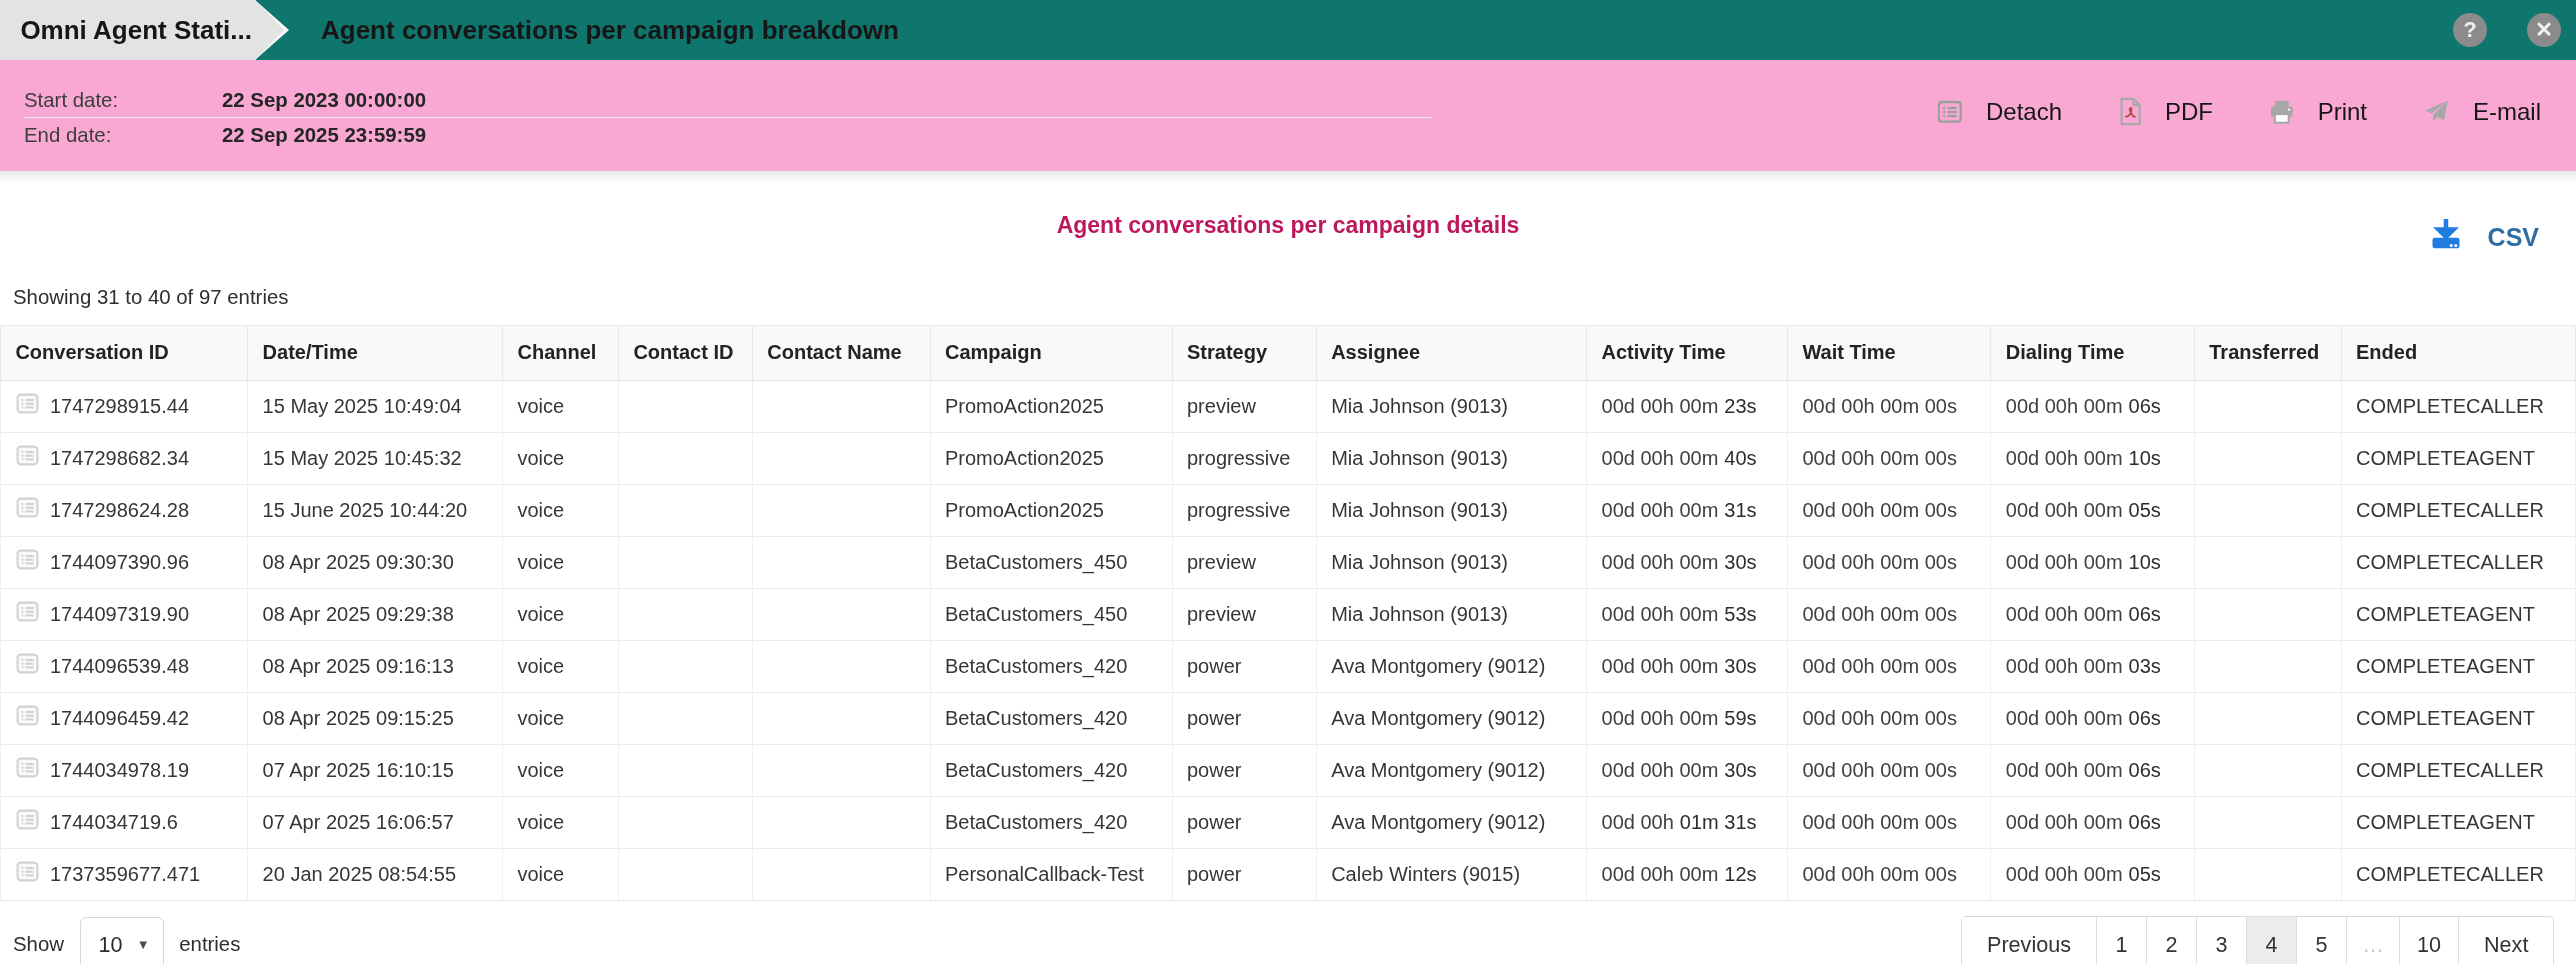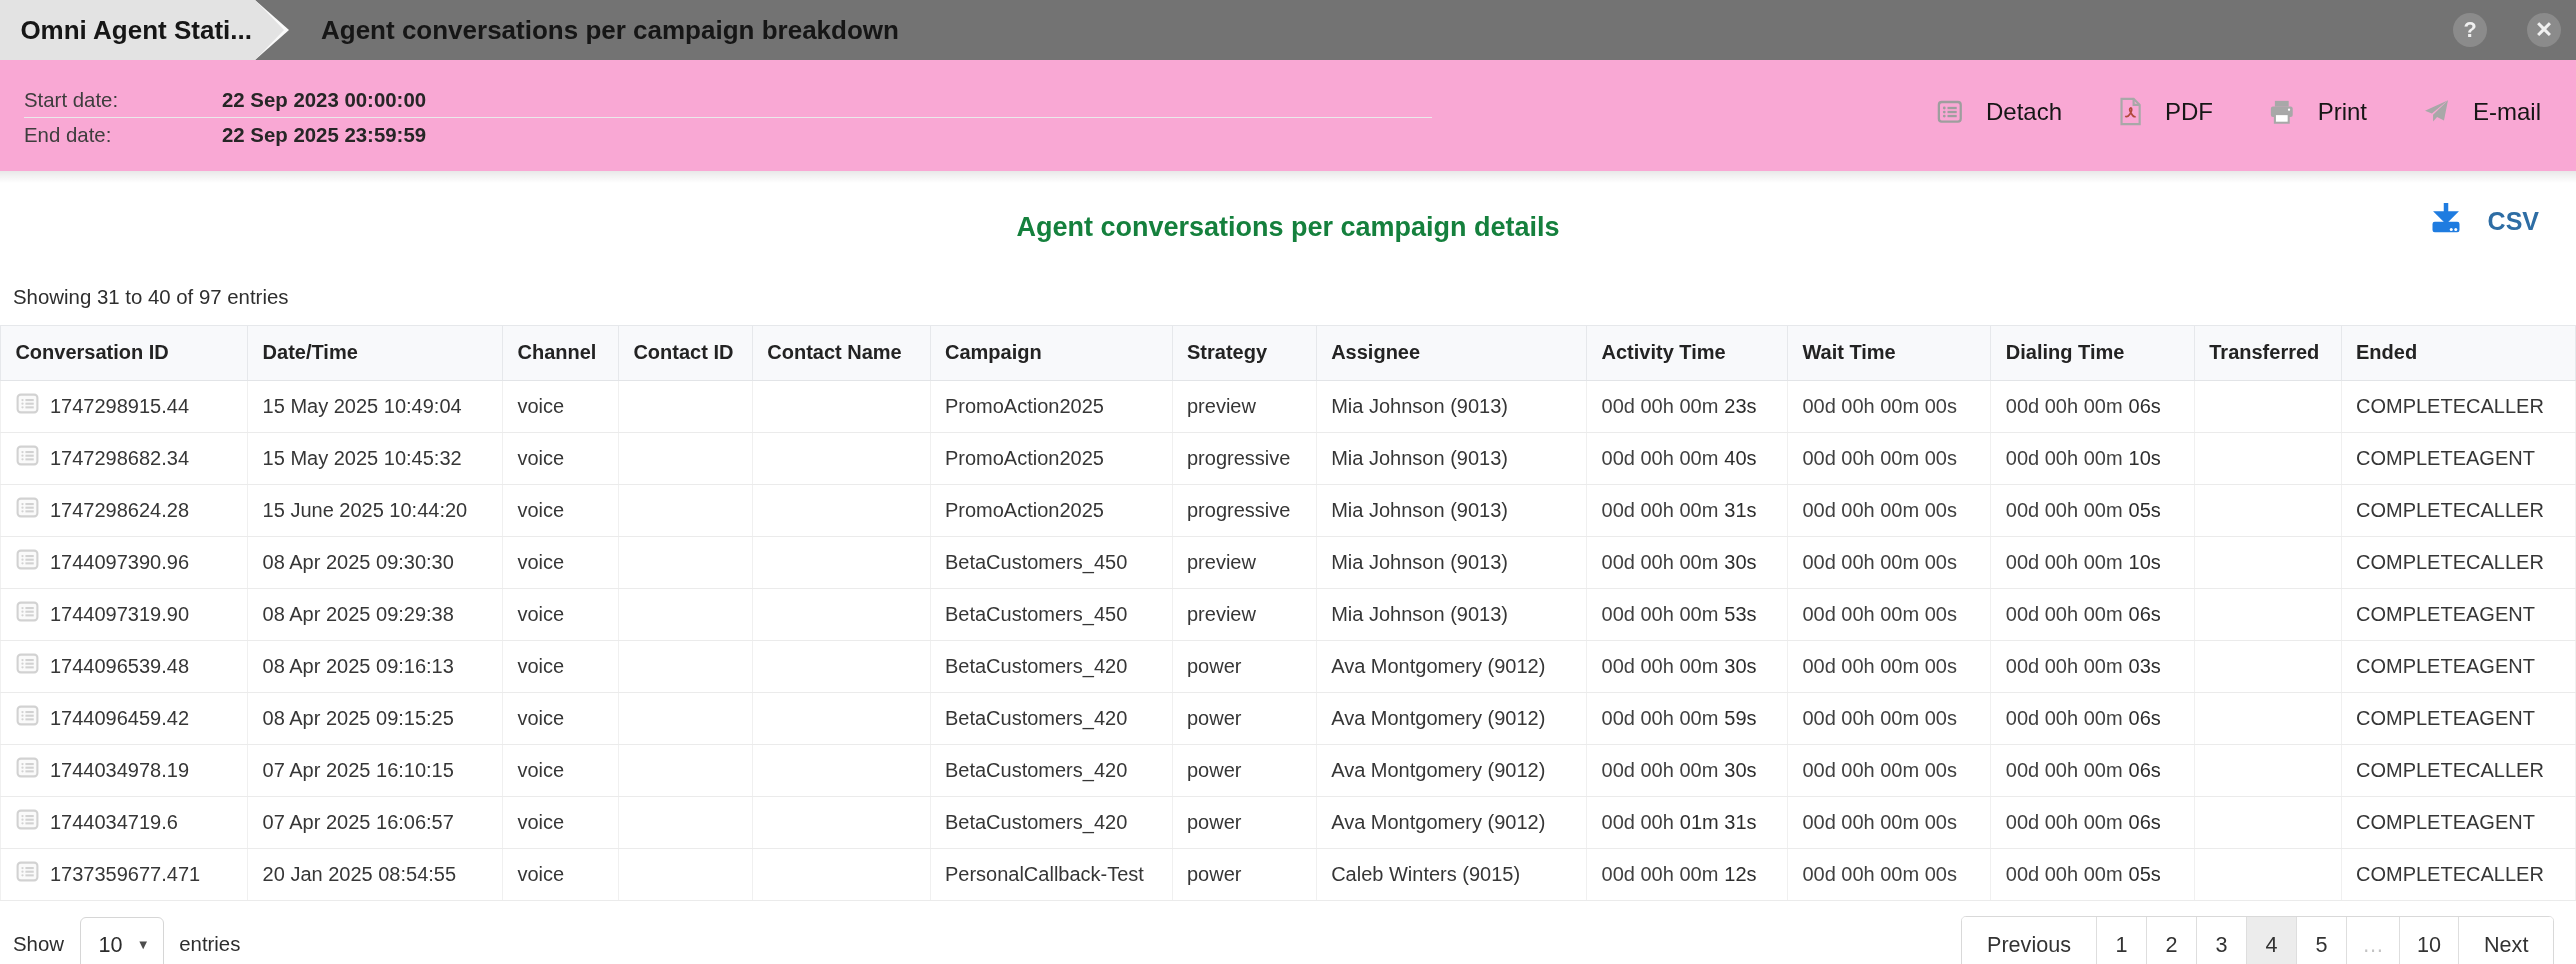--- a/index.html
+++ b/index.html
@@ -4,21 +4,21 @@
 <style>
   * { box-sizing: border-box; }
   html,body { margin:0; padding:0; }
   body {
     width:2576px; height:965px; overflow:hidden;
     background:#ffffff; color:#1b1b1b;
     font-family:"Liberation Sans", sans-serif;
   }
 
   
-  .topbar { height:60px; background:#737373; display:flex; align-items:center; position:relative; }
+  .topbar { height:60px; background:#0f766e; display:flex; align-items:center; position:relative; }
   .tab {
     background:#e3e3e3; height:100%; width:255px; position:relative;
     display:flex; align-items:center; padding-left:20.4px;
     font-size:26px; font-weight:bold; color:#161616; flex:0 0 auto;
   }
   .tab::before {
     content:""; position:absolute; right:-34px; top:0;
     border-left:34px solid #fafafa; border-top:30px solid transparent; border-bottom:30px solid transparent;
   }
   .tab::after {
@@ -40,23 +40,23 @@
   .date-row.first { border-bottom:1.2px solid #eaeaea; }
   .date-label { width:198px; color:#3d3d3d; }
   .date-value { font-weight:bold; color:#262626; }
   .actions { position:absolute; right:35px; top:37px; display:flex; align-items:center; gap:55px; }
   .action-btn { display:flex; align-items:center; gap:22px; font-size:24px; color:#161616; cursor:pointer; }
   .action-btn svg { display:block; }
   .panel-shadow { height:12px; background:linear-gradient(to bottom, rgba(0,0,0,0.09), rgba(0,0,0,0)); }
 
   
   .section-head { position:relative; padding-top:29px; height:78px; }
-  .section-title { text-align:center; font-size:27px; font-weight:bold; color:#15803d; }
+  .section-title { text-align:center; font-size:23px; font-weight:bold; color:#be185d; }
   .csv-btn {
-    position:absolute; right:37px; top:18px; display:flex; align-items:center; gap:24px;
+    position:absolute; right:37px; top:34px; display:flex; align-items:center; gap:24px;
     cursor:pointer; font-size:25px; font-weight:bold;
   }
 
   .summary { font-size:20.4px; color:#2e2e2e; margin:25px 0 15.6px 13px; }
 
   
   table.report { width:100%; border-collapse:collapse; table-layout:fixed; font-size:20px;border-radius:16px; }
   .report thead th {
     background:#f8f9fb; height:55px; text-align:left; font-weight:bold; color:#232323;
     padding:0 0 0 14.4px; border:1.2px solid #e6e8eb; border-bottom:1.2px solid #e2e4e7;

